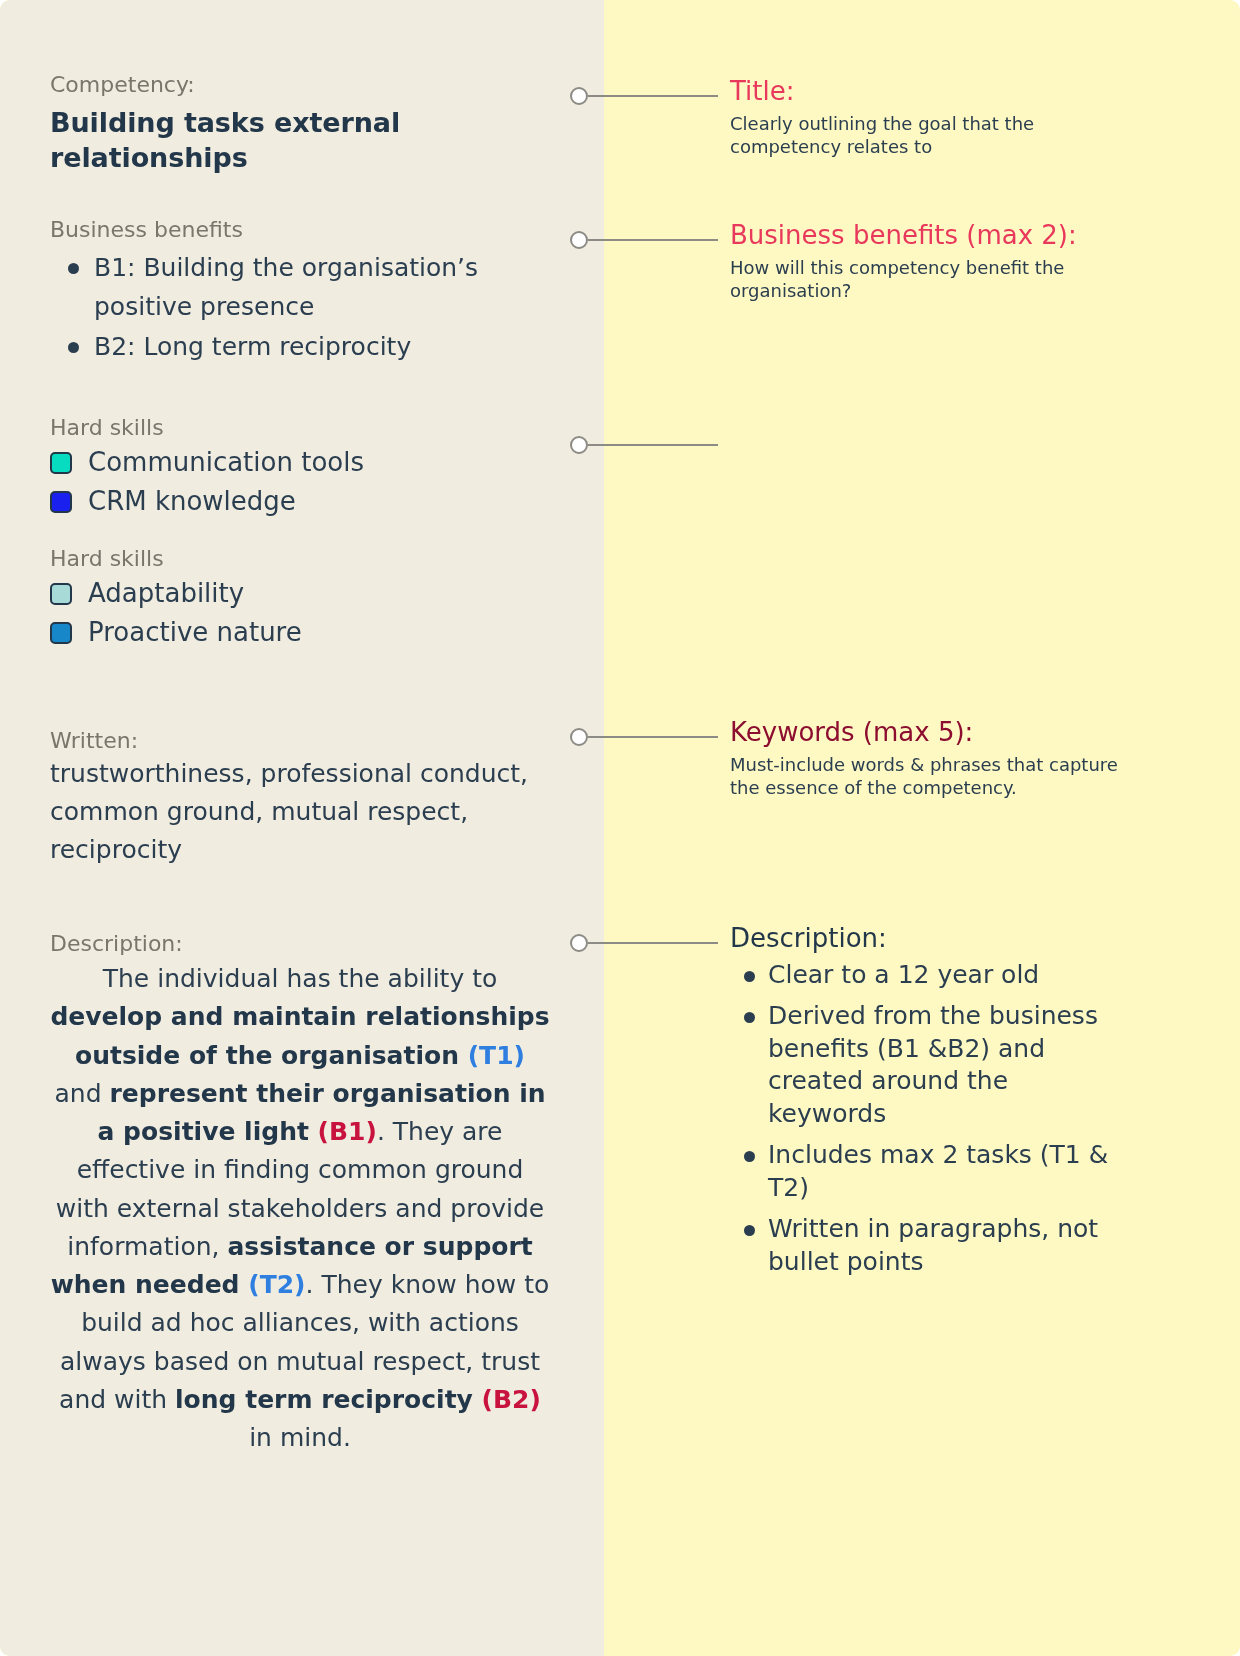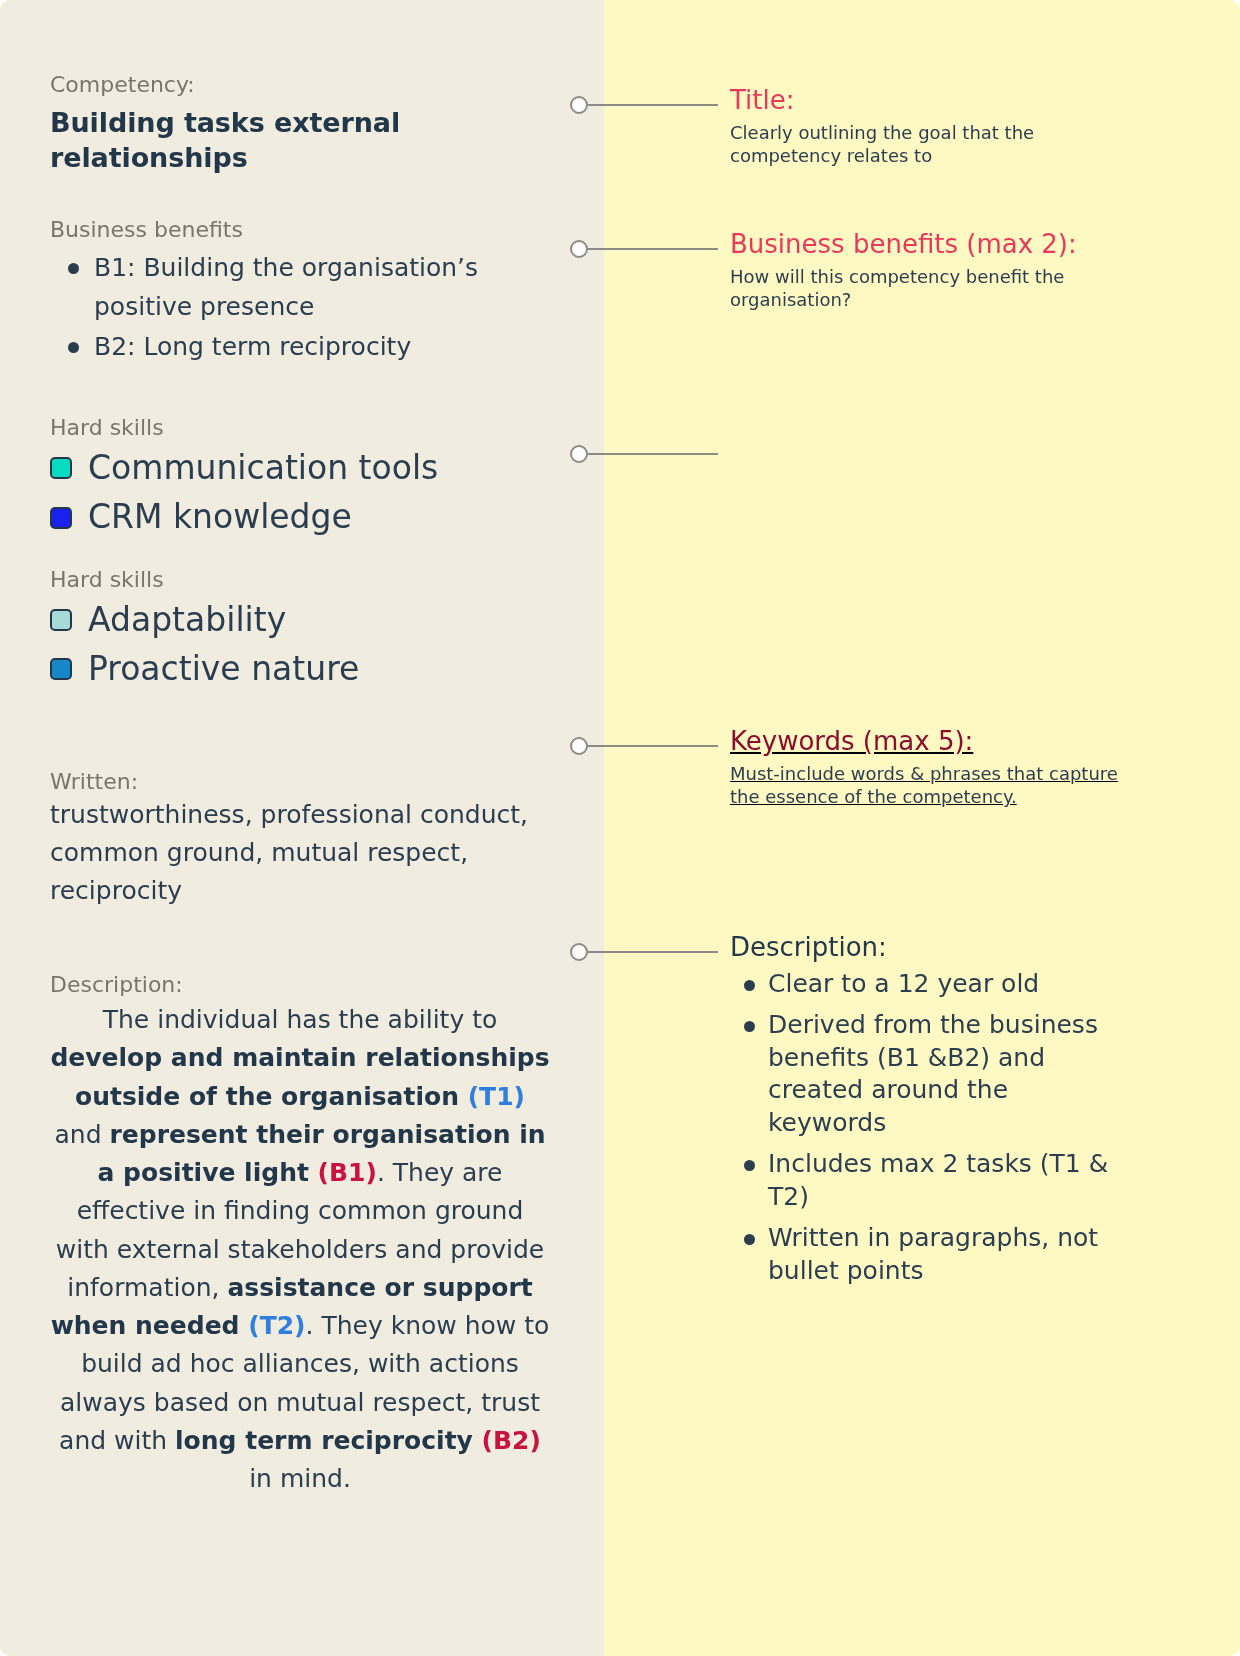--- a/index.html
+++ b/index.html
@@ -103,40 +103,40 @@
     width: 22px;
     height: 22px;
     border-radius: 5px;
     border: 2px solid #23374a;
     box-sizing: border-box;
     flex: 0 0 auto;
     margin-right: 16px;
   }
   .skill-name {
     color: #2b3e50;
-    font-size: 33px;
+    font-size: 26px;
     line-height: 1.46;
   }
 
   
   .desc-para {
     color: #2b3e50;
     font-size: 25px;
     line-height: 1.53;
     margin-top: 2px;
     text-align: center;
   }
   .desc-para b { font-weight: 700; color: #23374a; }
   .tag-t { color: #2f7fe0; font-weight: 700; }
   .tag-b { color: #c8133f; font-weight: 700; }
 
   
   .annotations {
     position: absolute;
-    left: 0; top: 17px;
+    left: 0; top: 8px;
     width: 1240px; height: 1364px;
     pointer-events: none;
   }
   .anno {
     position: absolute;
     pointer-events: auto;
   }
   .anno-connector {
     position: absolute;
     left: 0;
@@ -305,21 +305,21 @@
       </div>
       <div class="anno-body" style="left:160px; top:-10px; width:412px;">
       </div>
     </div>
 
     <div class="anno" style="left:570px; top:719px; width:560px;">
       <div class="anno-connector" style="width:148px;">
         <div class="anno-circle"></div>
         <div class="anno-line"></div>
       </div>
-      <div class="anno-body" style="left:160px; top:-10px; width:418px;text-decoration:underline;">
+      <div class="anno-body" style="left:160px; top:-10px; width:418px;">
         <div class="anno-head h-maroon">Keywords (max 5):</div>
         <div class="anno-text">Must-include words &amp; phrases that capture the essence of the competency.</div>
       </div>
     </div>
 
     <div class="anno" style="left:570px; top:925px; width:560px;">
       <div class="anno-connector" style="width:148px;">
         <div class="anno-circle"></div>
         <div class="anno-line"></div>
       </div>

